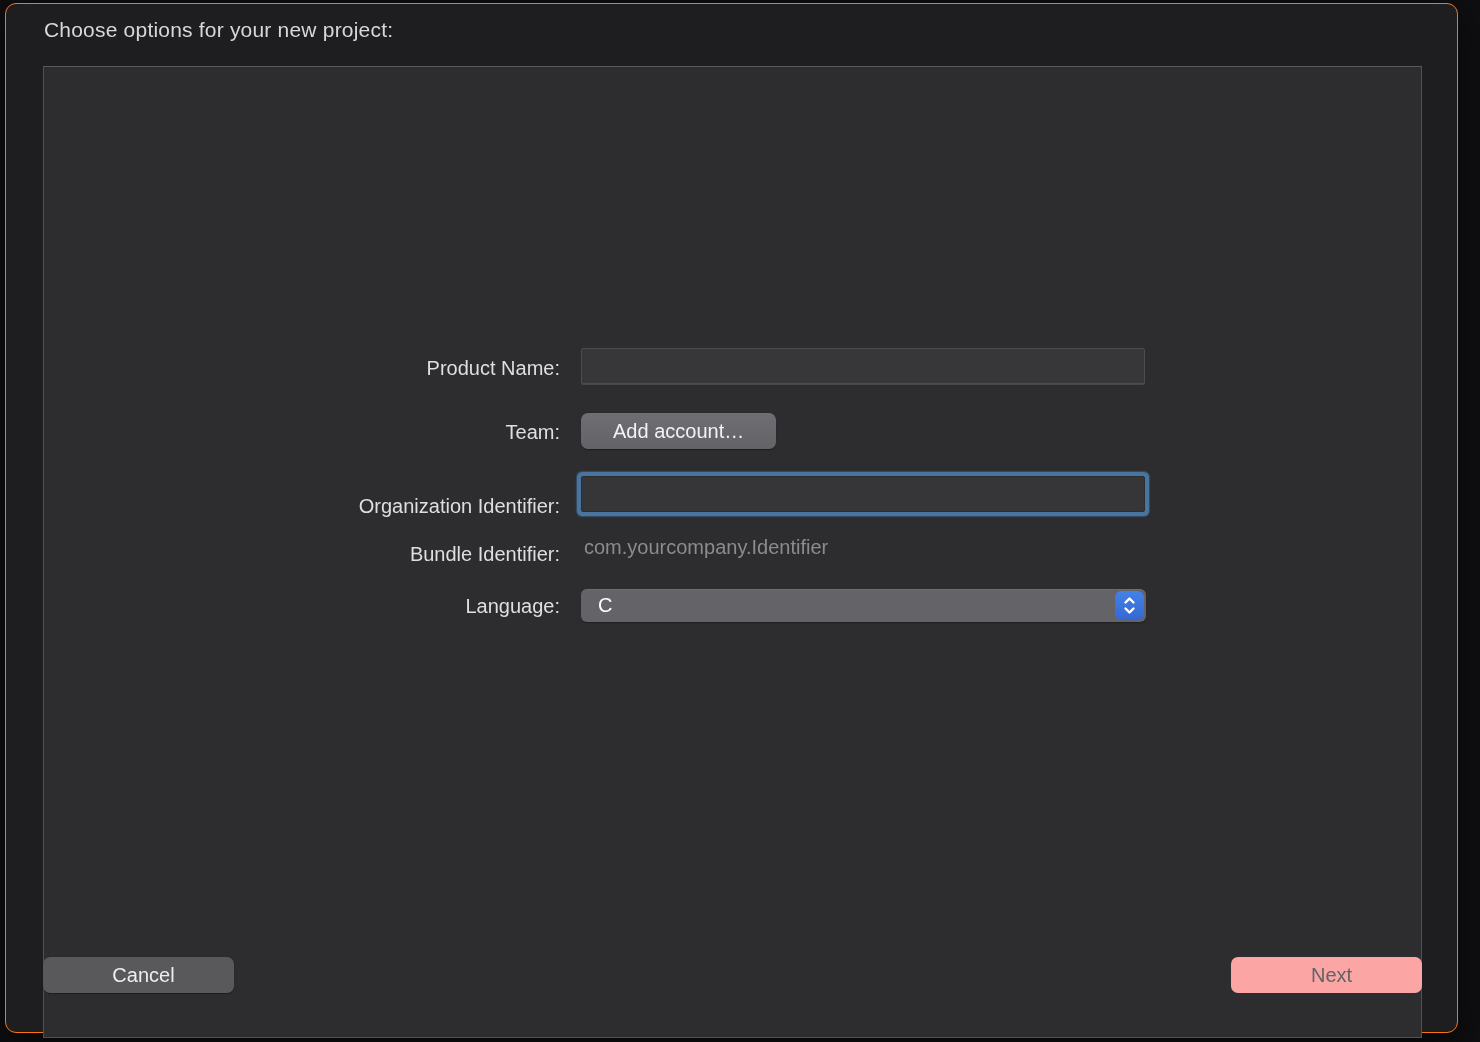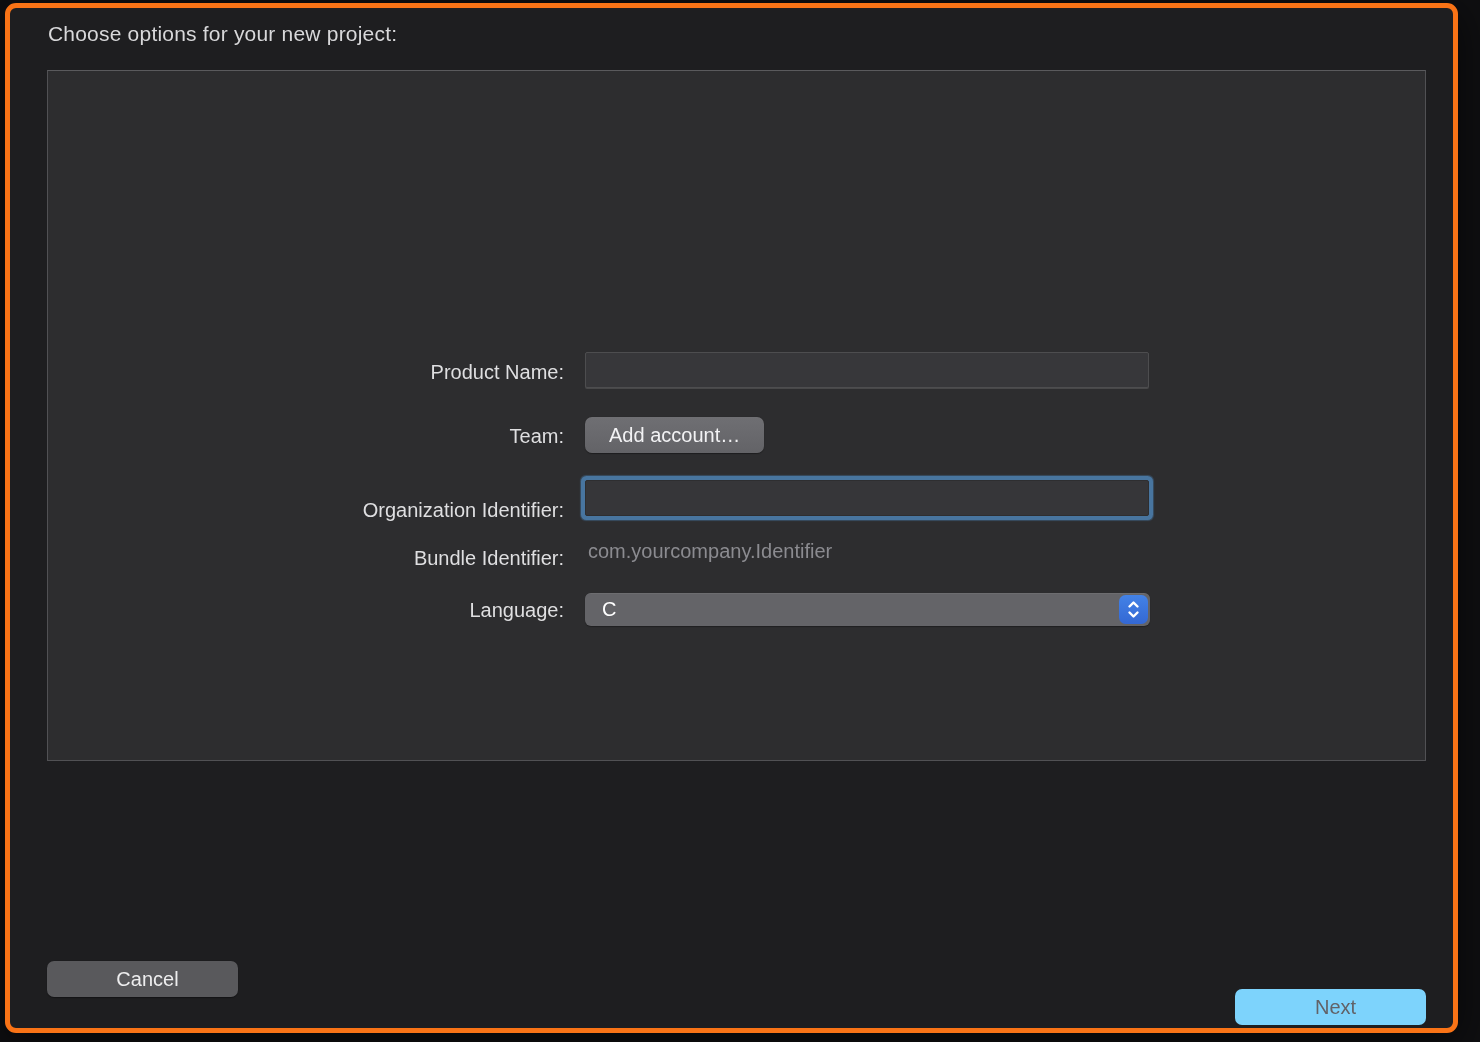--- a/index.html
+++ b/index.html
@@ -7,35 +7,35 @@
     width: 1480px; height: 1042px;
     background: #0f0f11;
     font-family: "Liberation Sans", sans-serif;
     overflow: hidden;
   }
   .window {
     position: absolute;
     left: 5px; top: 3px;
     width: 1453px; height: 1030px;
     background: #1e1e20;
-    border: 5px solid #f97316;
+    border: 1px solid #f97316;
     border-radius: 11px;
     box-shadow: 0 10px 40px rgba(0,0,0,0.6);
   }
   .sheet-title {
     position: absolute;
     left: 38px; top: 14px;
     font-size: 21px;
     color: #d8d8da;
     letter-spacing: 0.2px;
   }
   .panel {
     position: absolute;
     left: 37px; top: 62px;
-    width: 1379px; height: 691px;
+    width: 1379px; height: 972px;
     background: #2d2d2f;
     border: 1px solid #515154;
     border-top-color: #5a5a5d;
   }
   .form-row {
     position: absolute;
     left: 0; width: 100%;
   }
   .field-label {
     position: absolute;
@@ -65,21 +65,21 @@
     box-shadow: 0 0 0 4px #48759f, 0 0 1px 5px rgba(72,117,159,0.45);
     background: #363639;
   }
   .push-button {
     height: 36px;
     background: linear-gradient(180deg, #6f6f73, #636367);
     border: none;
     border-radius: 7px;
     color: #f2f2f4;
     font-size: 20px;
-    padding: 0 24px;
+    padding: 0 32px;
     font-family: "Liberation Sans", sans-serif;
     cursor: default;
     box-shadow: 0 0.5px 1px rgba(0,0,0,0.35);
   }
   .static-value {
     font-size: 20px;
     color: #8b8b90;
     white-space: nowrap;
   }
   .popup-button {
@@ -116,23 +116,22 @@
     font-family: "Liberation Sans", sans-serif;
     cursor: default;
     padding-left: 10px;
   }
   .btn-enabled {
     background: #59595c;
     color: #ededee;
     box-shadow: 0 0.5px 1px rgba(0,0,0,0.35);
   }
   .btn-disabled {
-    background: #7dd3fc;
+    background: #fca5a5;
     color: #626267;
-    margin-top: 28px;
   }
   .cancel-pos { left: 37px; }
   .previous-pos { left: 1017px; }
   .next-pos { left: 1225px; }
 </style>
 </head>
 <body>
 
 <div class="window">
 

